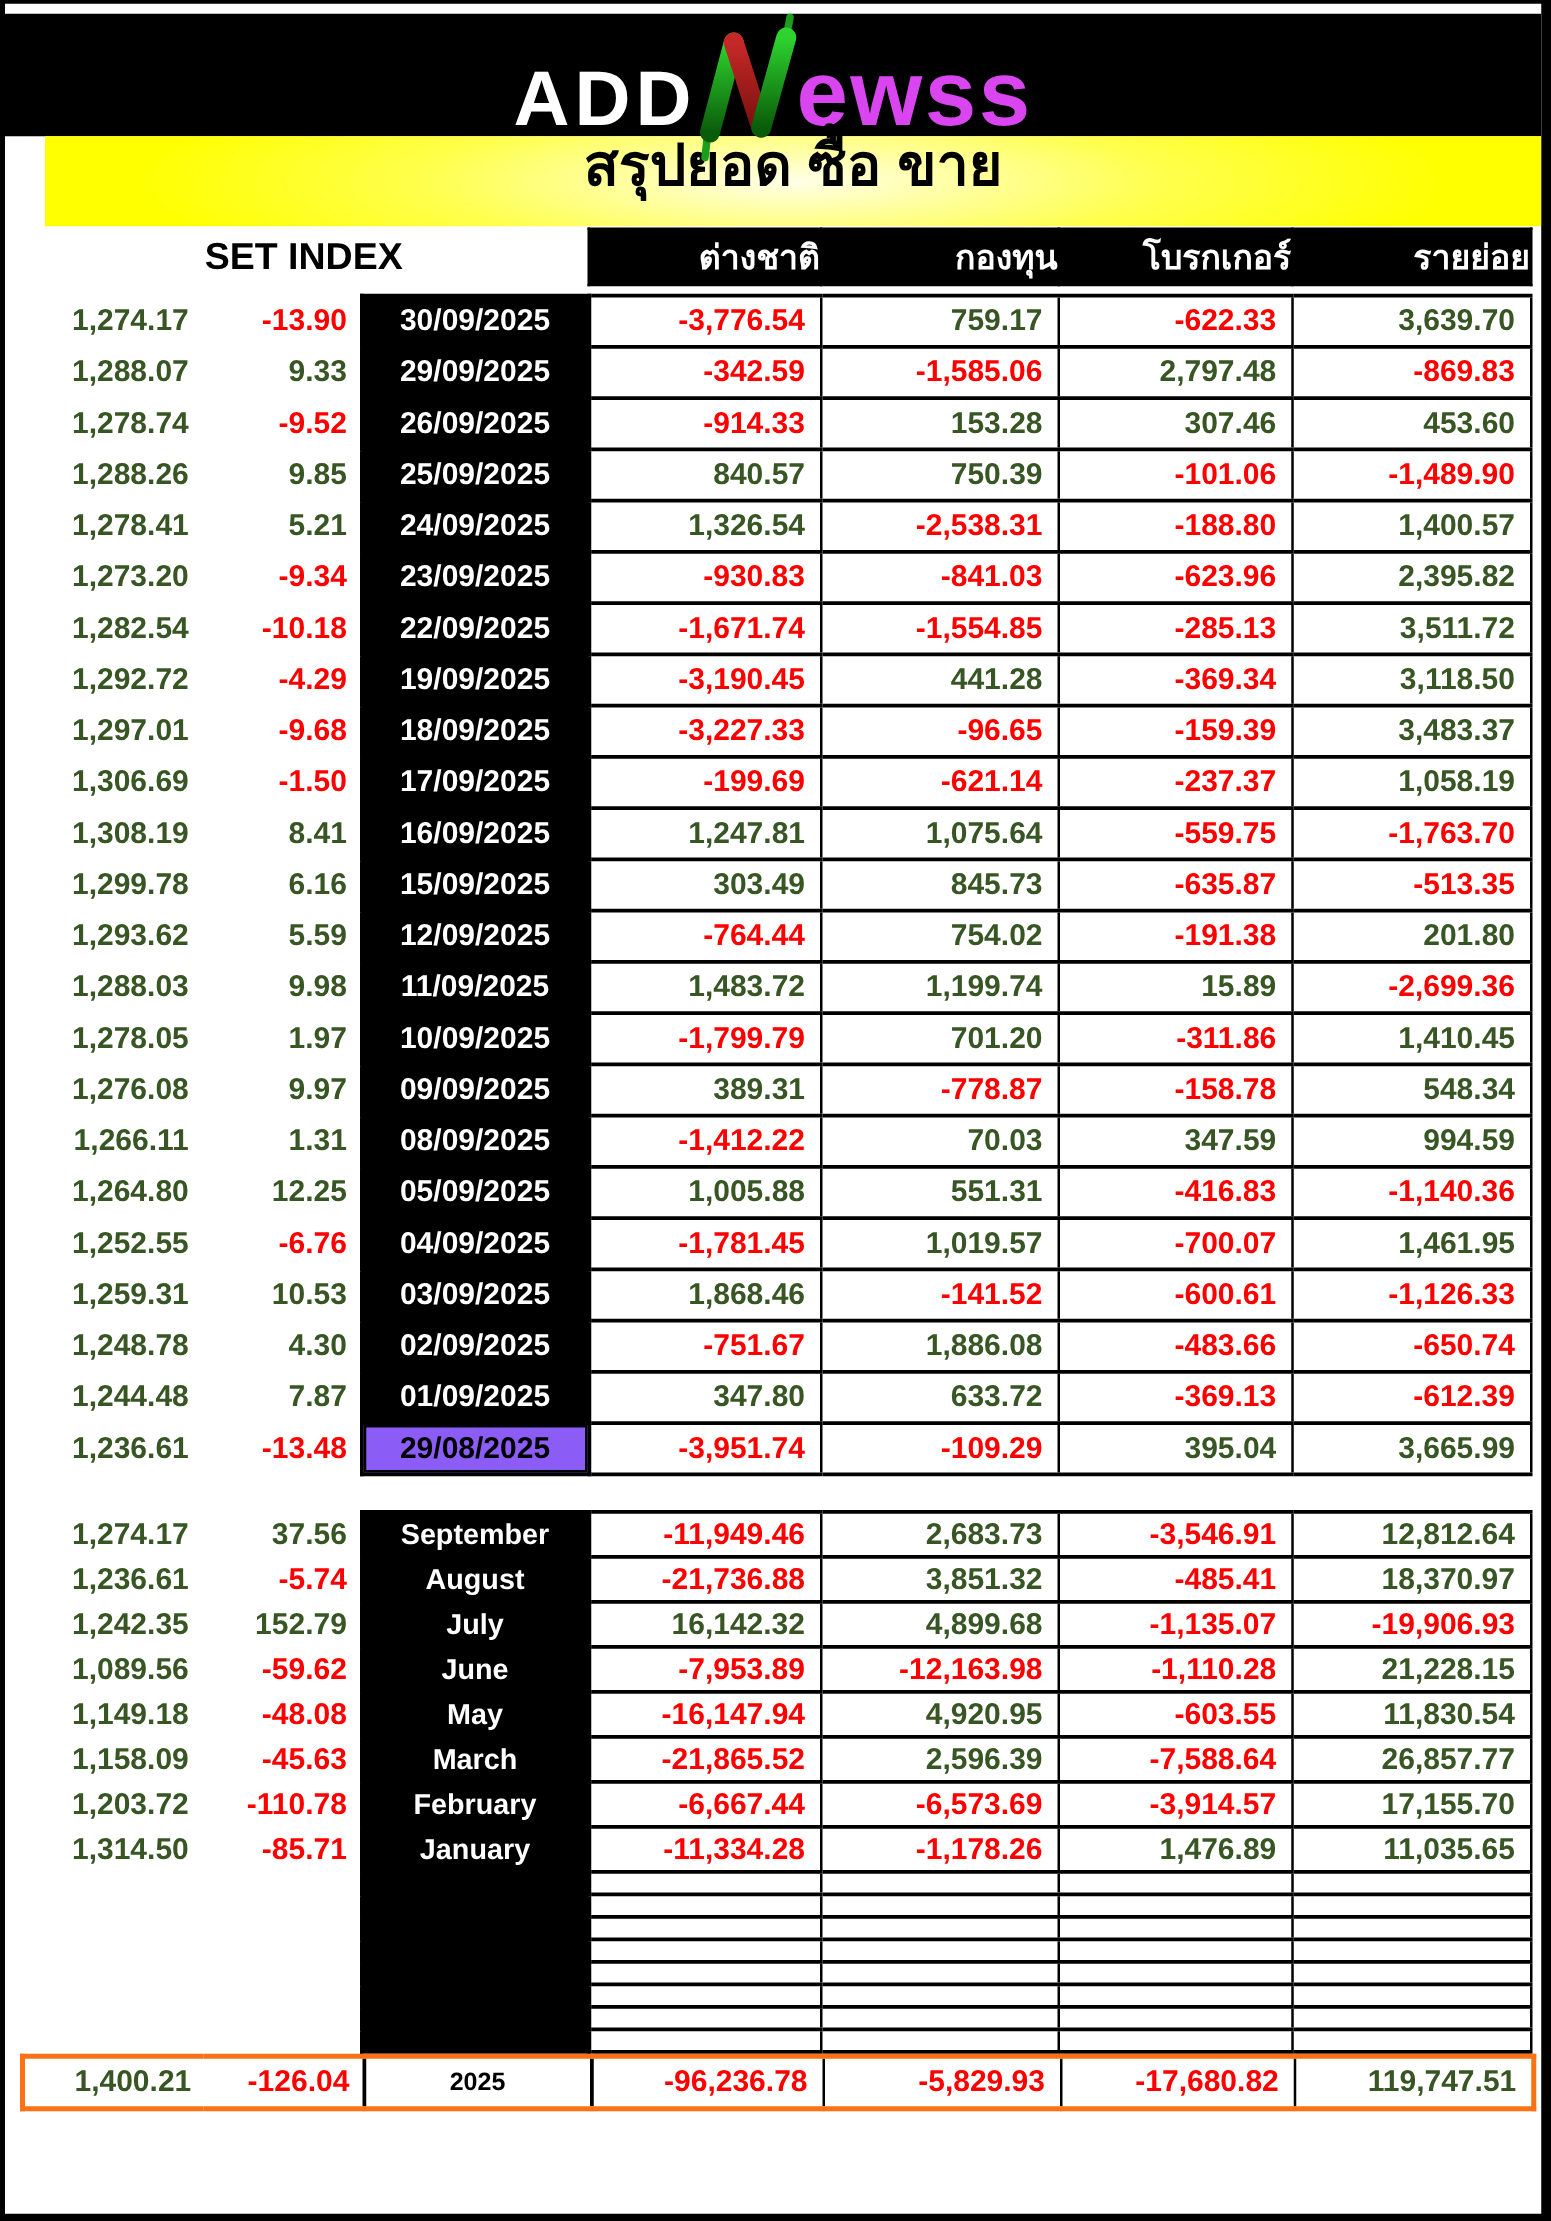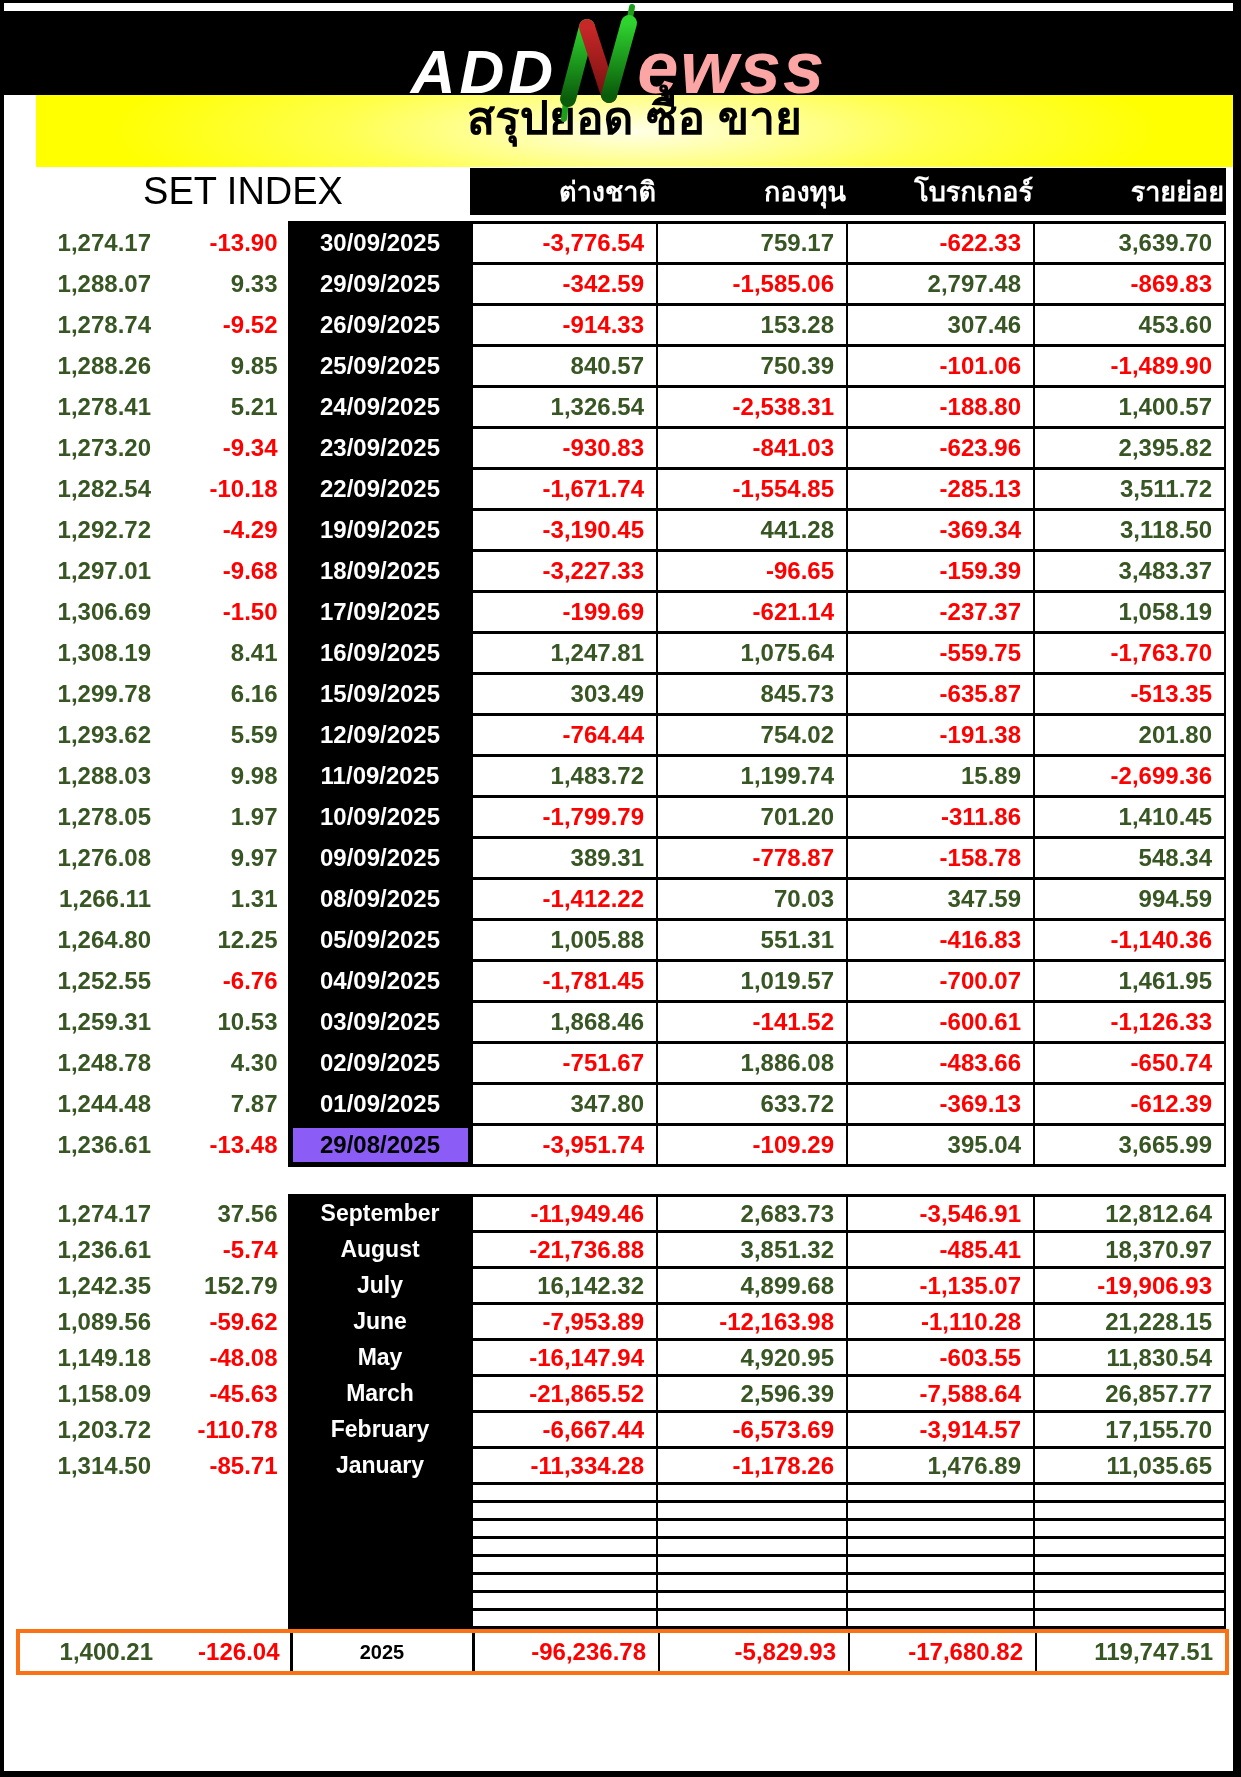--- a/index.html
+++ b/index.html
@@ -3,45 +3,45 @@
 <meta charset="utf-8">
 <style>
   html,body{margin:0;padding:0;background:#fff;}
   .page{
     position:relative;width:1241px;height:1777px;background:#ffffff;
     box-sizing:border-box;border-style:solid;border-color:#000;
     border-width:3px 8px 6px 4px;overflow:hidden;
     font-family:"Liberation Sans","DejaVu Sans",sans-serif;
   }
   
-  .logo-band{margin-top:8px;height:84px;background:#000;display:flex;align-items:center;justify-content:center;font-style:italic;}
+  .logo-band{margin-top:8px;height:98px;background:#000;display:flex;align-items:center;justify-content:center;}
   .logo{display:flex;align-items:baseline;line-height:1;}
   .logo .cap{color:#fff;font-size:62px;font-weight:bold;letter-spacing:4px;}
-  .logo .low{color:#fca5a5;font-size:74px;font-weight:bold;letter-spacing:2px;}
+  .logo .low{color:#d946ef;font-size:74px;font-weight:bold;letter-spacing:2px;}
   .logo .nwrap{display:inline-block;transform:translateY(14px);margin:0 -2px 0 2px;}
   
   .title-band{height:72px;display:flex;align-items:flex-start;justify-content:center;
     background:radial-gradient(ellipse 55% 170% at 50% 50%, #ffffe8 0%, #ffff4d 45%, #ffff00 80%);margin-left:32px;}
   .title-text{font-size:46px;font-weight:bold;color:#000;line-height:1;}
   
   .tables{padding-left:12px;}
   table{border-collapse:collapse;table-layout:fixed;width:1209px;}
   td{padding:0;font-weight:bold;font-size:24px;white-space:nowrap;overflow:visible;box-sizing:border-box;}
   .c-num{text-align:right;padding-right:10px;background:transparent;}
   .c-val{text-align:right;padding-right:12px;border:3px solid #000;border-left-width:2px;border-right-width:2px;background:#fff;}
   .c-date{background:#000;color:#fff;text-align:center;border:3px solid #000;}
   .c-date.hl{background:#8b5cf6;color:#000;box-shadow:inset 0 0 0 2px #000;}
   .c-date.mn{font-size:23px;}
   .total-label{background:#fff;color:#000;text-align:center;font-size:20px;border:3px solid #000;}
   .pos{color:#375623;}
   .neg{color:#ff0000;}
   
   .header-table{margin-top:1px;}
   .header-table td{height:42px;}
-  .h-left{text-align:center;font-size:38px;font-weight:normal;color:#000;background:#fff;}
+  .h-left{text-align:center;font-size:30px;font-weight:bold;color:#000;background:#fff;}
   .h-col{background:#000;color:#fff;text-align:right;font-size:27px;border:2px solid #000;}
   
   .daily-table{margin-top:6px;}
   .daily-table td{height:41px;}
   .monthly-table{margin-top:27px;}
   .monthly-table tr.m td{height:36px;}
   .monthly-table tr.e td{height:18px;font-size:8px;}
   .total-table{border:4px solid #f97316;}
   .total-table td{height:42px;}
 </style>

